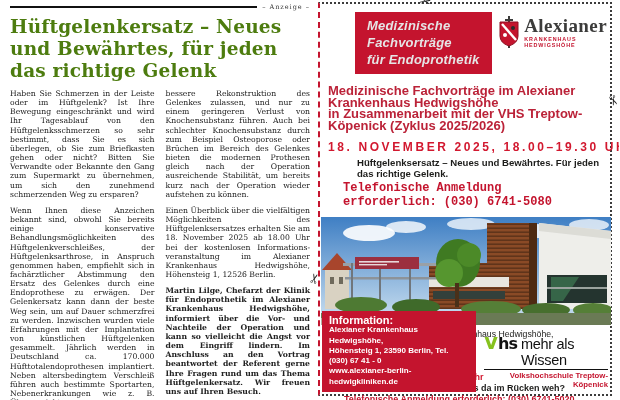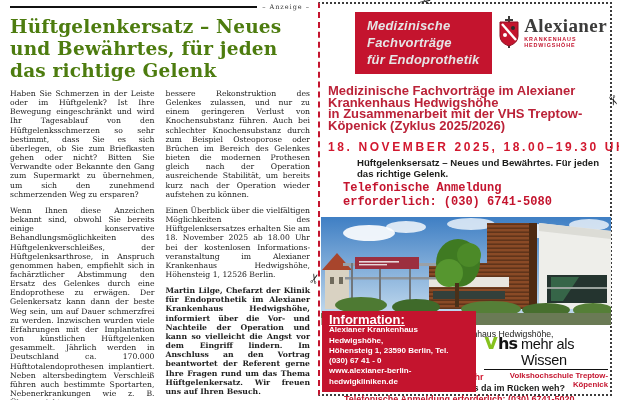--- a/index.html
+++ b/index.html
@@ -57,21 +57,21 @@
   .venue b{font-weight:bold;}
   .more-label{margin:6px 8px 0 10px;color:#2f9e90;font-size:10.5px;font-weight:600;}
   .event{margin:5px 8px 0 10px;padding-left:14px;font-size:9px;line-height:11px;}
   .event .edate{color:#d2182f;font-weight:bold;text-indent:-14px;}
   .event .etitle{color:#1d1d1b;font-weight:bold;}
   .event .ephone{color:#c4142e;font-weight:bold;}
 
   .bottom-row{position:absolute;left:2px;right:2px;bottom:2px;display:flex;align-items:flex-end;}
   .info-box{background:#c4142e;color:#fff;width:172px;box-sizing:border-box;
             padding:4px 7px 5px 7px;font-size:8px;line-height:10.3px;font-weight:bold;}
-  .info-label{font-size:13px;text-decoration:underline;}
+  .info-label{font-size:11px;}
   .vhs{margin-left:8px;padding-bottom:3px;}
   .vhs-top{display:flex;align-items:baseline;border-bottom:1.5px solid #111;
            padding-bottom:1px;}
   .vhs-v{color:#86c21e;font-weight:bold;font-size:21px;line-height:18px;
          font-family:"DejaVu Sans",sans-serif;}
   .vhs-hs{color:#111;font-weight:bold;font-size:16px;line-height:18px;letter-spacing:-1px;
           font-family:"DejaVu Sans",sans-serif;}
   .vhs-tag{color:#111;font-size:14.5px;margin-left:4px;letter-spacing:-.3px;}
   .vhs-sub{color:#c4142e;font-size:7.8px;font-weight:600;margin-top:1px;text-align:right;}
 </style>

